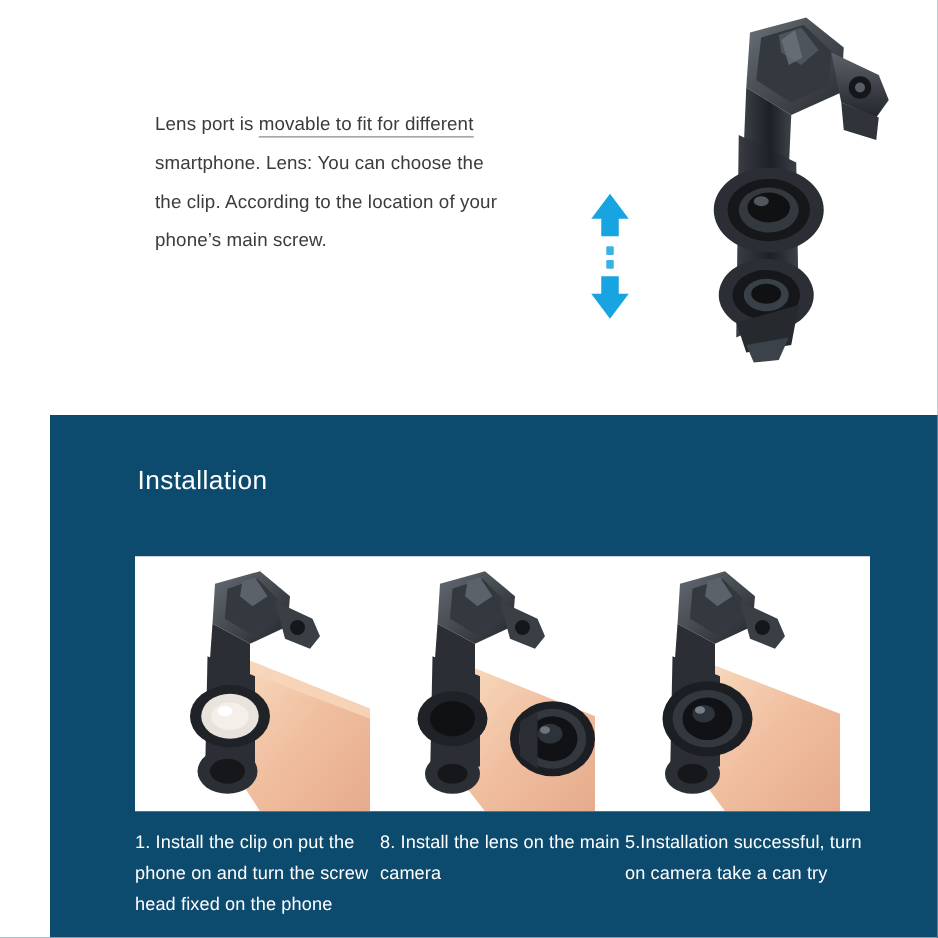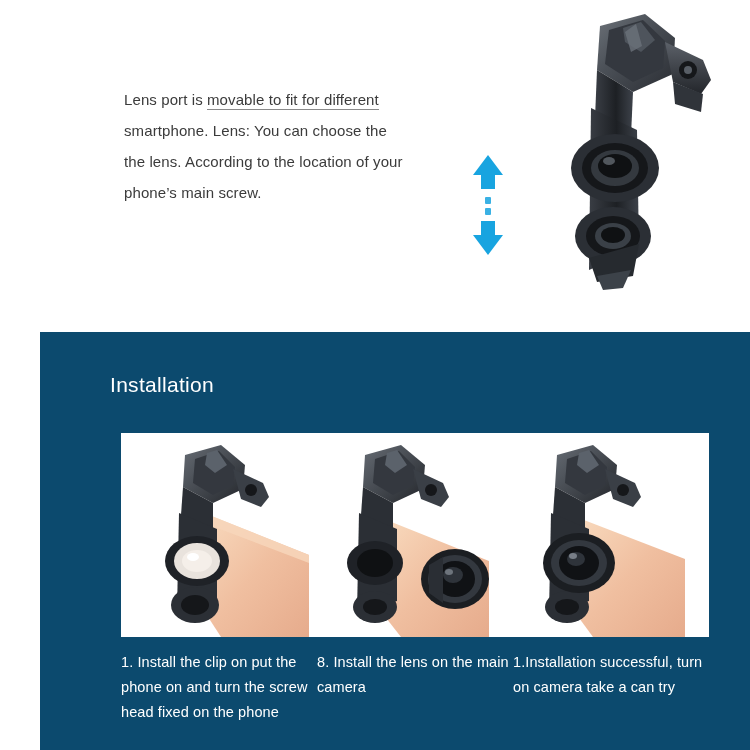--- a/index.html
+++ b/index.html
@@ -73,24 +73,24 @@
     left: 70px;
     top: 41px;
     font-size: 21px;
     color: #ffffff;
     font-weight: normal;
     letter-spacing: 0.3px;
   }
   .cards {
     position: absolute;
     left: 68px;
-    top: 101px;
+    top: 113px;
     width: 614px;
     display: flex;
-    justify-content: center;
+    justify-content: flex-start;
   }
   .card {
     width: 196px;
   }
   .card-img {
     width: 196px;
     height: 204px;
     background: #ffffff;
     position: relative;
     overflow: hidden;
@@ -106,21 +106,21 @@
 </head>
 <body>
 
 <div class="page">
 
   <div class="top-section">
 
     <div class="top-text">
       <div>Lens port is <span class="u">movable to fit for different</span></div>
       <div>smartphone. Lens: You can choose the</div>
-      <div>the lens. According to the location of your</div>
+      <div>the clip. According to the location of your</div>
       <div>phone’s main screw.</div>
     </div>
 
     <div class="arrows">
       <svg width="40" height="100" viewBox="0 0 40 100">
         <g fill="#18a4e0">
           <polygon points="20,0 35,20 27,20 27,34 13,34 13,20 5,20"></polygon>
         </g>
         <g fill="#18a4e0" opacity="0.85">
           <rect x="17" y="42" width="6" height="7" rx="1"></rect>
@@ -318,19 +318,19 @@
 
             <g>
               <ellipse cx="66" cy="130" rx="36" ry="30" fill="#1b1e22"></ellipse>
               <ellipse cx="66" cy="130" rx="28" ry="23" fill="#33383f"></ellipse>
               <ellipse cx="66" cy="130" rx="20" ry="17" fill="#101215"></ellipse>
               <ellipse cx="63" cy="126" rx="9" ry="7" fill="#2e333a"></ellipse>
               <ellipse cx="60" cy="123" rx="4" ry="3" fill="#858c95" opacity="0.85"></ellipse>
             </g>
           </svg>
         </div>
-        <div class="card-caption">1.Installation successful, turn on camera take a can try</div>
+        <div class="card-caption">5.Installation successful, turn on camera take a can try</div>
       </div>
 
     </div>
   </div>
 
 </div>
 
 </body></html>

